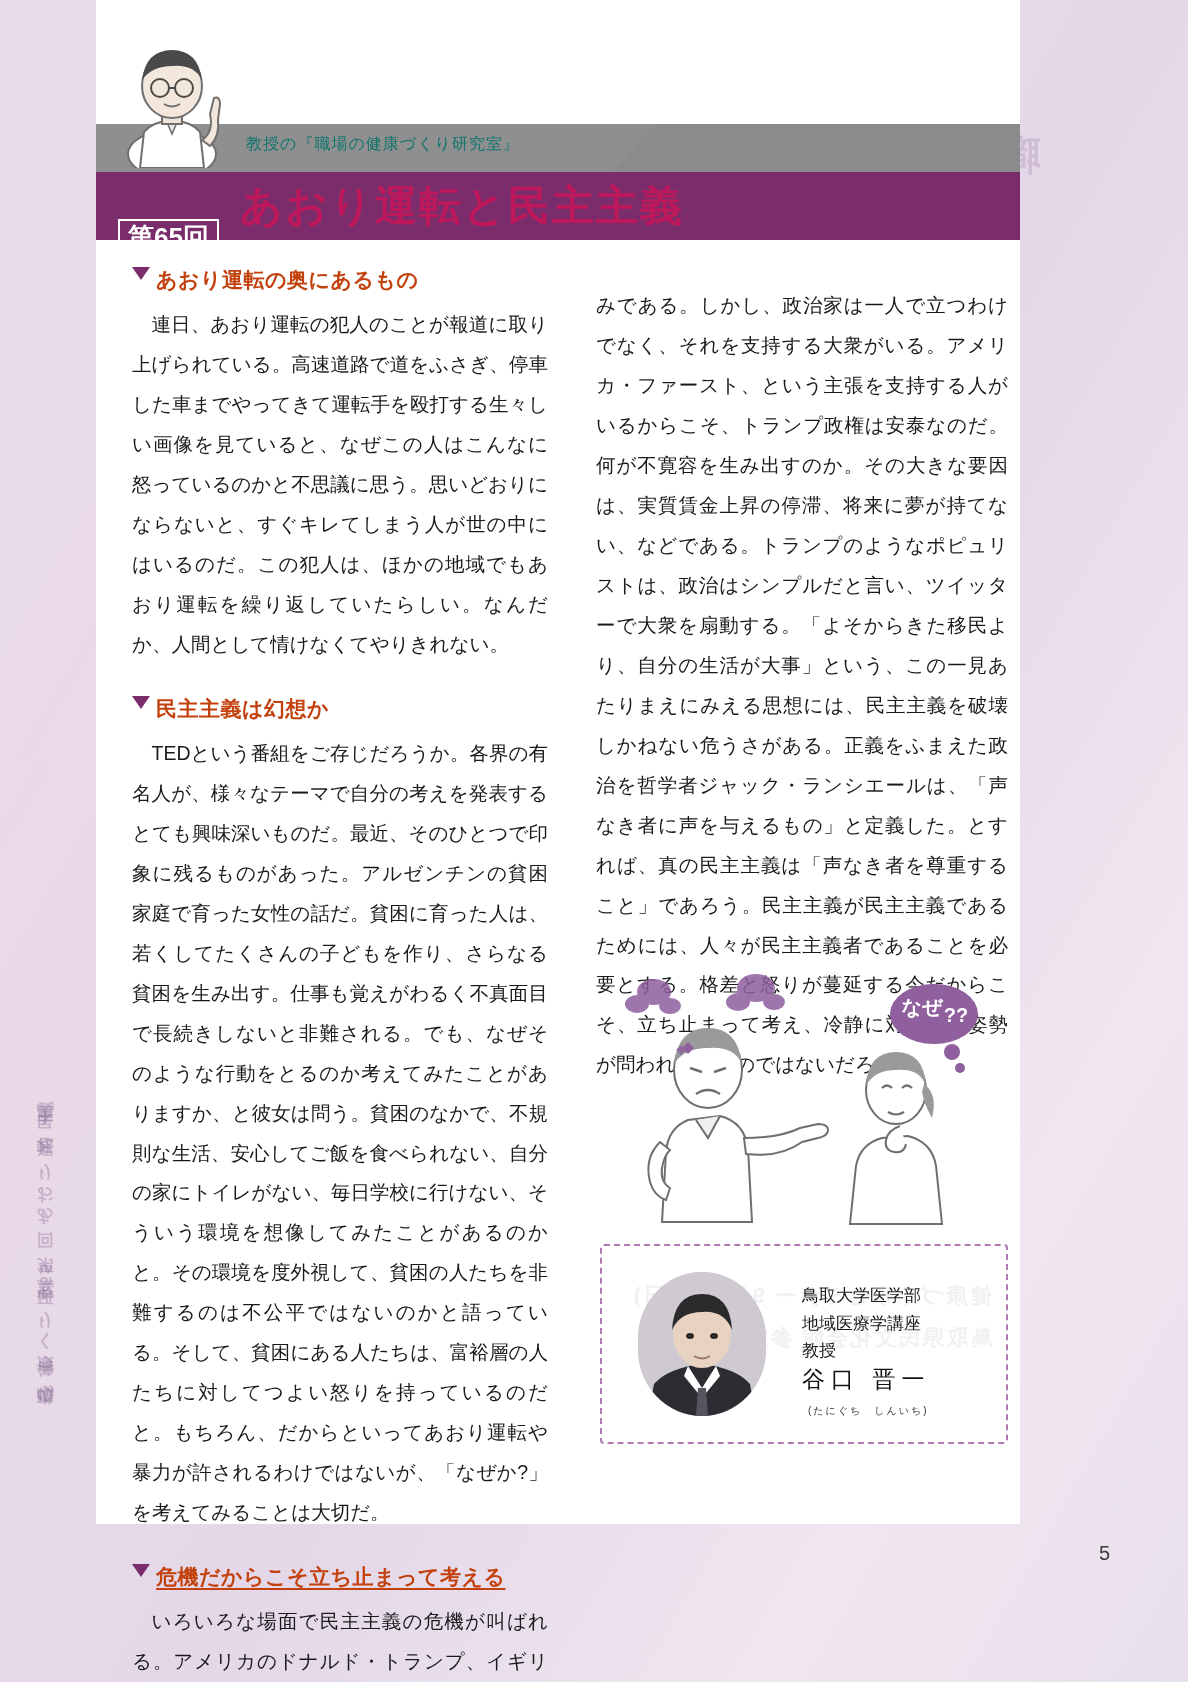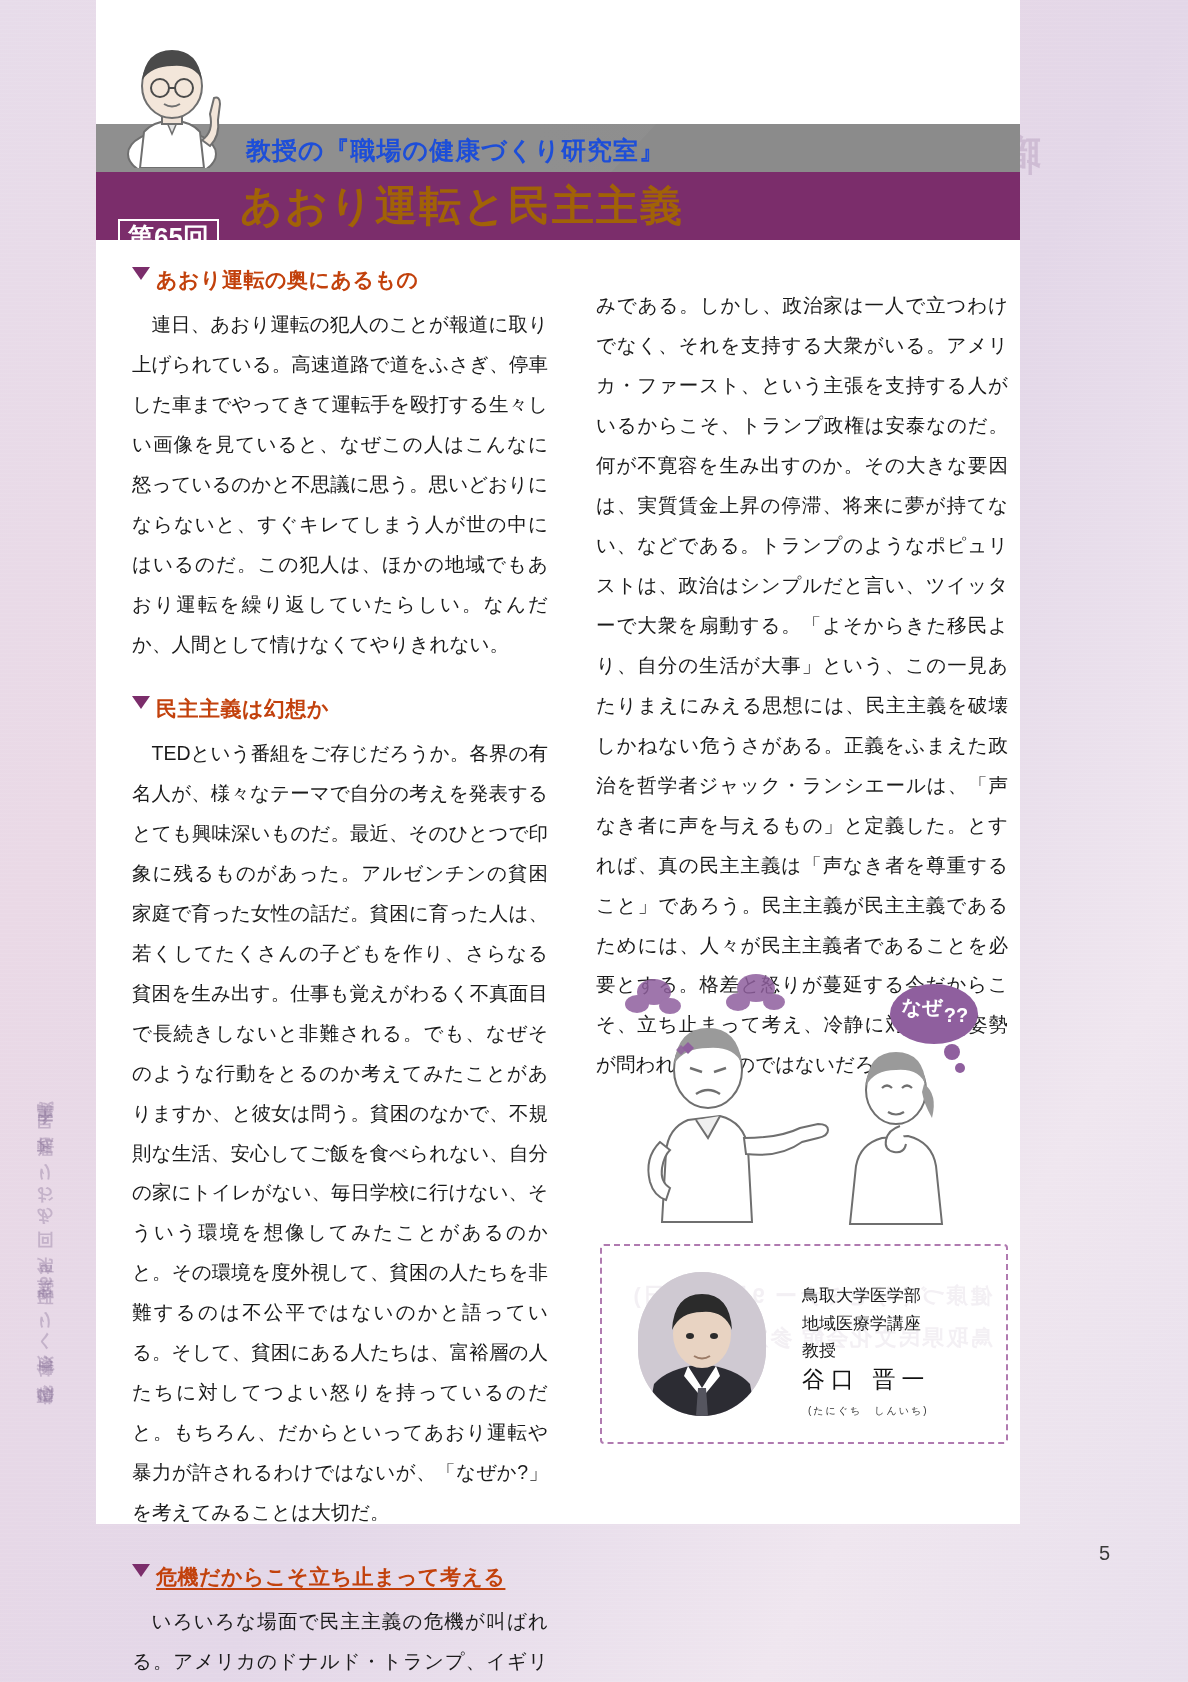--- a/index.html
+++ b/index.html
@@ -92,23 +92,23 @@
     position: absolute;
     left: 0; top: 0;
     width: 560px; height: 48px;
     background: linear-gradient(90deg,#8f8f8f 0%, #8f8f8f 78%, rgba(143,143,143,0.85) 100%);
     clip-path: polygon(0 0, 100% 0, 92% 100%, 0 100%);
   }
   .header-series {
     position: absolute;
     left: 246px;
     top: 134px;
-    font-size: 25px;
-    color: #1d4ed8;
-    font-weight: bold;
+    font-size: 16px;
+    color: #0f766e;
+    font-weight: normal;
     letter-spacing: 1px;
     z-index: 5;
   }
   .title-band {
     position: absolute;
     left: 96px;
     top: 172px;
     width: 924px;
     height: 68px;
     background: #7b2d6b;
@@ -124,21 +124,21 @@
     font-weight: bold;
     letter-spacing: 0px;
     z-index: 6;
     line-height: 1.15;
     margin-top: 35px;
   }
   .main-title {
     position: absolute;
     left: 240px;
     top: 178px;
-    color: #a16207;
+    color: #be185d;
     font-size: 42px;
     font-weight: bold;
     letter-spacing: 2px;
     z-index: 6;
   }
 
   
   .prof-illus {
     position: absolute;
     left: 110px;

